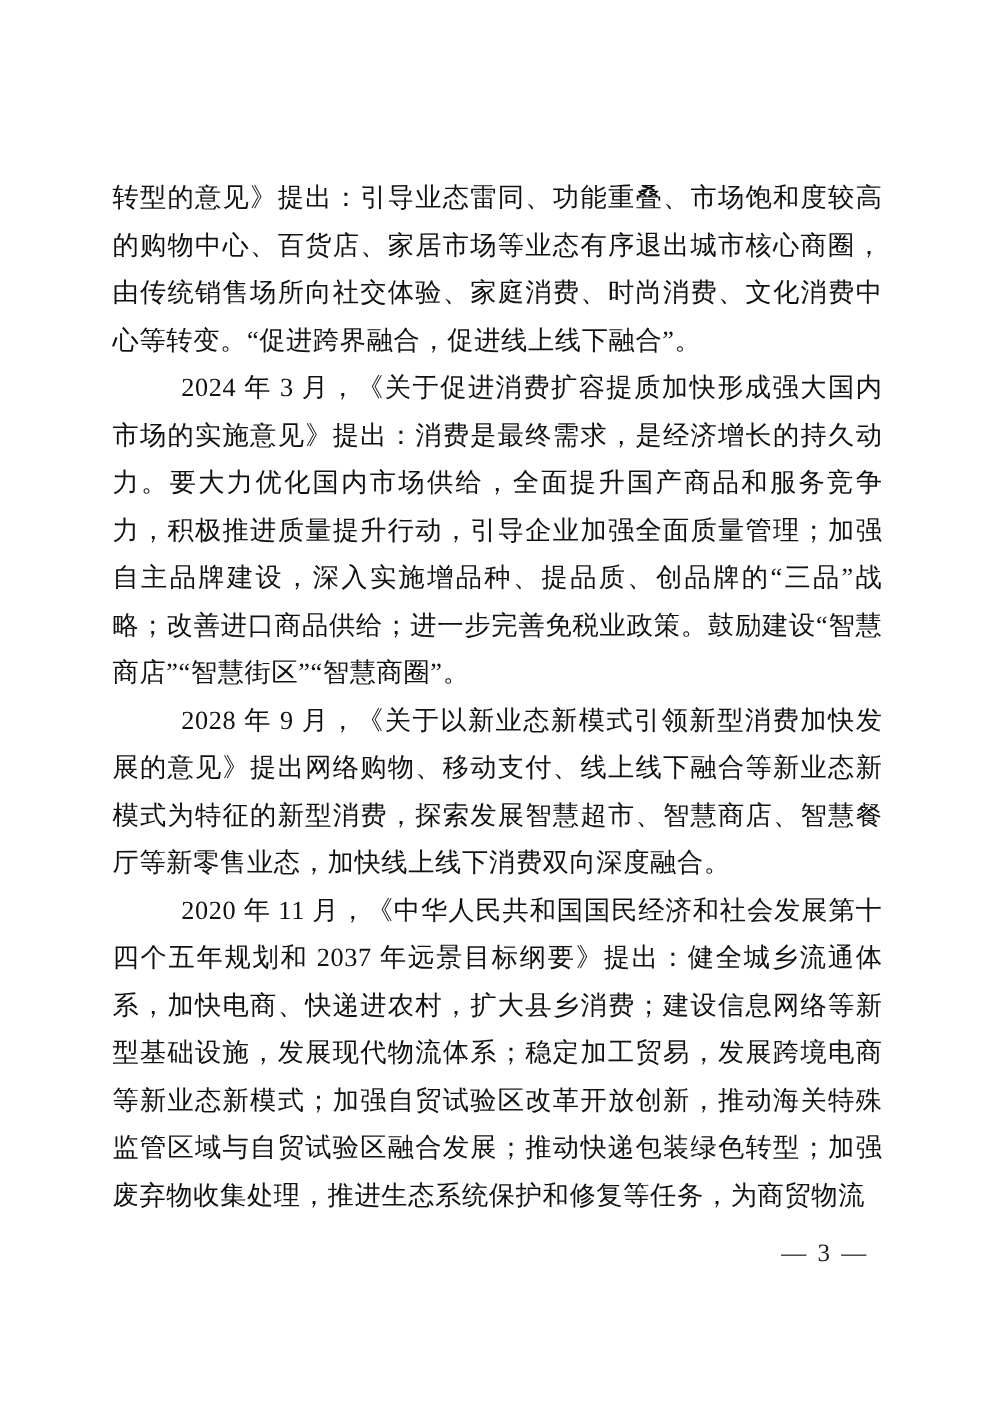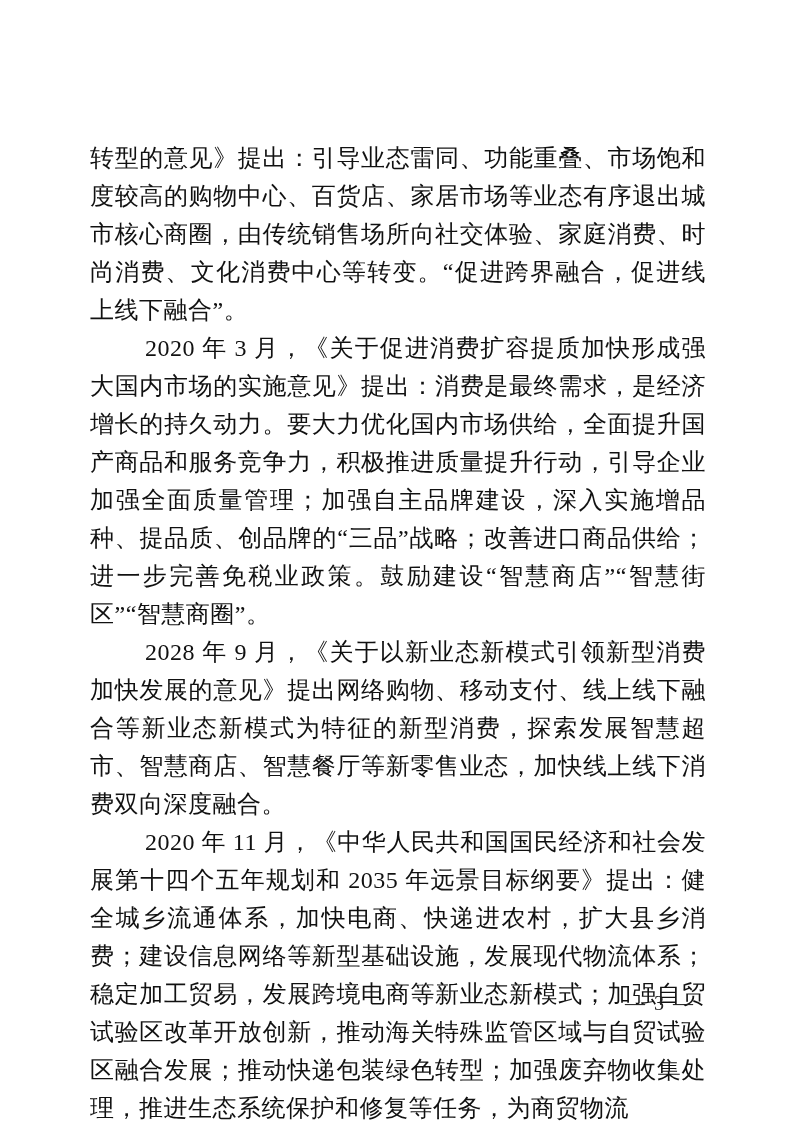--- a/index.html
+++ b/index.html
@@ -17,21 +17,21 @@
     color: #111111;
   }
   .content {
     position: absolute;
     left: 90px;
     top: 139px;
     width: 616px;
   }
   .doc-para {
     margin: 0;
-    font-size: 24px;
+    font-size: 21px;
     line-height: 38px;
     text-align: justify;
     text-justify: inter-character;
     letter-spacing: 0.5px;
     word-break: break-all;
   }
   .doc-para.indent {
     text-indent: 55px;
   }
   .page-footer {
@@ -43,19 +43,19 @@
     color: #222222;
     letter-spacing: 2px;
   }
 </style>
 </head>
 <body>
 
 <div class="page">
   <div class="content">
     <p class="doc-para">转型的意见》提出：引导业态雷同、功能重叠、市场饱和度较高的购物中心、百货店、家居市场等业态有序退出城市核心商圈，由传统销售场所向社交体验、家庭消费、时尚消费、文化消费中心等转变。“促进跨界融合，促进线上线下融合”。</p>
-    <p class="doc-para indent">2020 年 3 月，《关于促进消费扩容提质加快形成强大国内市场的实施意见》提出：消费是最终需求，是经济增长的持久动力。要大力优化国内市场供给，全面提升国产商品和服务竞争力，积极推进质量提升行动，引导企业加强全面质量管理；加强自主品牌建设，深入实施增品种、提品质、创品牌的“三品”战略；改善进口商品供给；进一步完善免税业政策。鼓励建设“智慧商店”“智慧街区”“智慧商圈”。</p>
+    <p class="doc-para indent">2024 年 3 月，《关于促进消费扩容提质加快形成强大国内市场的实施意见》提出：消费是最终需求，是经济增长的持久动力。要大力优化国内市场供给，全面提升国产商品和服务竞争力，积极推进质量提升行动，引导企业加强全面质量管理；加强自主品牌建设，深入实施增品种、提品质、创品牌的“三品”战略；改善进口商品供给；进一步完善免税业政策。鼓励建设“智慧商店”“智慧街区”“智慧商圈”。</p>
     <p class="doc-para indent">2028 年 9 月，《关于以新业态新模式引领新型消费加快发展的意见》提出网络购物、移动支付、线上线下融合等新业态新模式为特征的新型消费，探索发展智慧超市、智慧商店、智慧餐厅等新零售业态，加快线上线下消费双向深度融合。</p>
-    <p class="doc-para indent">2020 年 11 月，《中华人民共和国国民经济和社会发展第十四个五年规划和 2035 年远景目标纲要》提出：健全城乡流通体系，加快电商、快递进农村，扩大县乡消费；建设信息网络等新型基础设施，发展现代物流体系；稳定加工贸易，发展跨境电商等新业态新模式；加强自贸试验区改革开放创新，推动海关特殊监管区域与自贸试验区融合发展；推动快递包装绿色转型；加强废弃物收集处理，推进生态系统保护和修复等任务，为商贸物流</p>
+    <p class="doc-para indent">2020 年 11 月，《中华人民共和国国民经济和社会发展第十四个五年规划和 2037 年远景目标纲要》提出：健全城乡流通体系，加快电商、快递进农村，扩大县乡消费；建设信息网络等新型基础设施，发展现代物流体系；稳定加工贸易，发展跨境电商等新业态新模式；加强自贸试验区改革开放创新，推动海关特殊监管区域与自贸试验区融合发展；推动快递包装绿色转型；加强废弃物收集处理，推进生态系统保护和修复等任务，为商贸物流</p>
   </div>
 
   <div class="page-footer">— 3 —</div>
 </div>
 
 </body></html>

